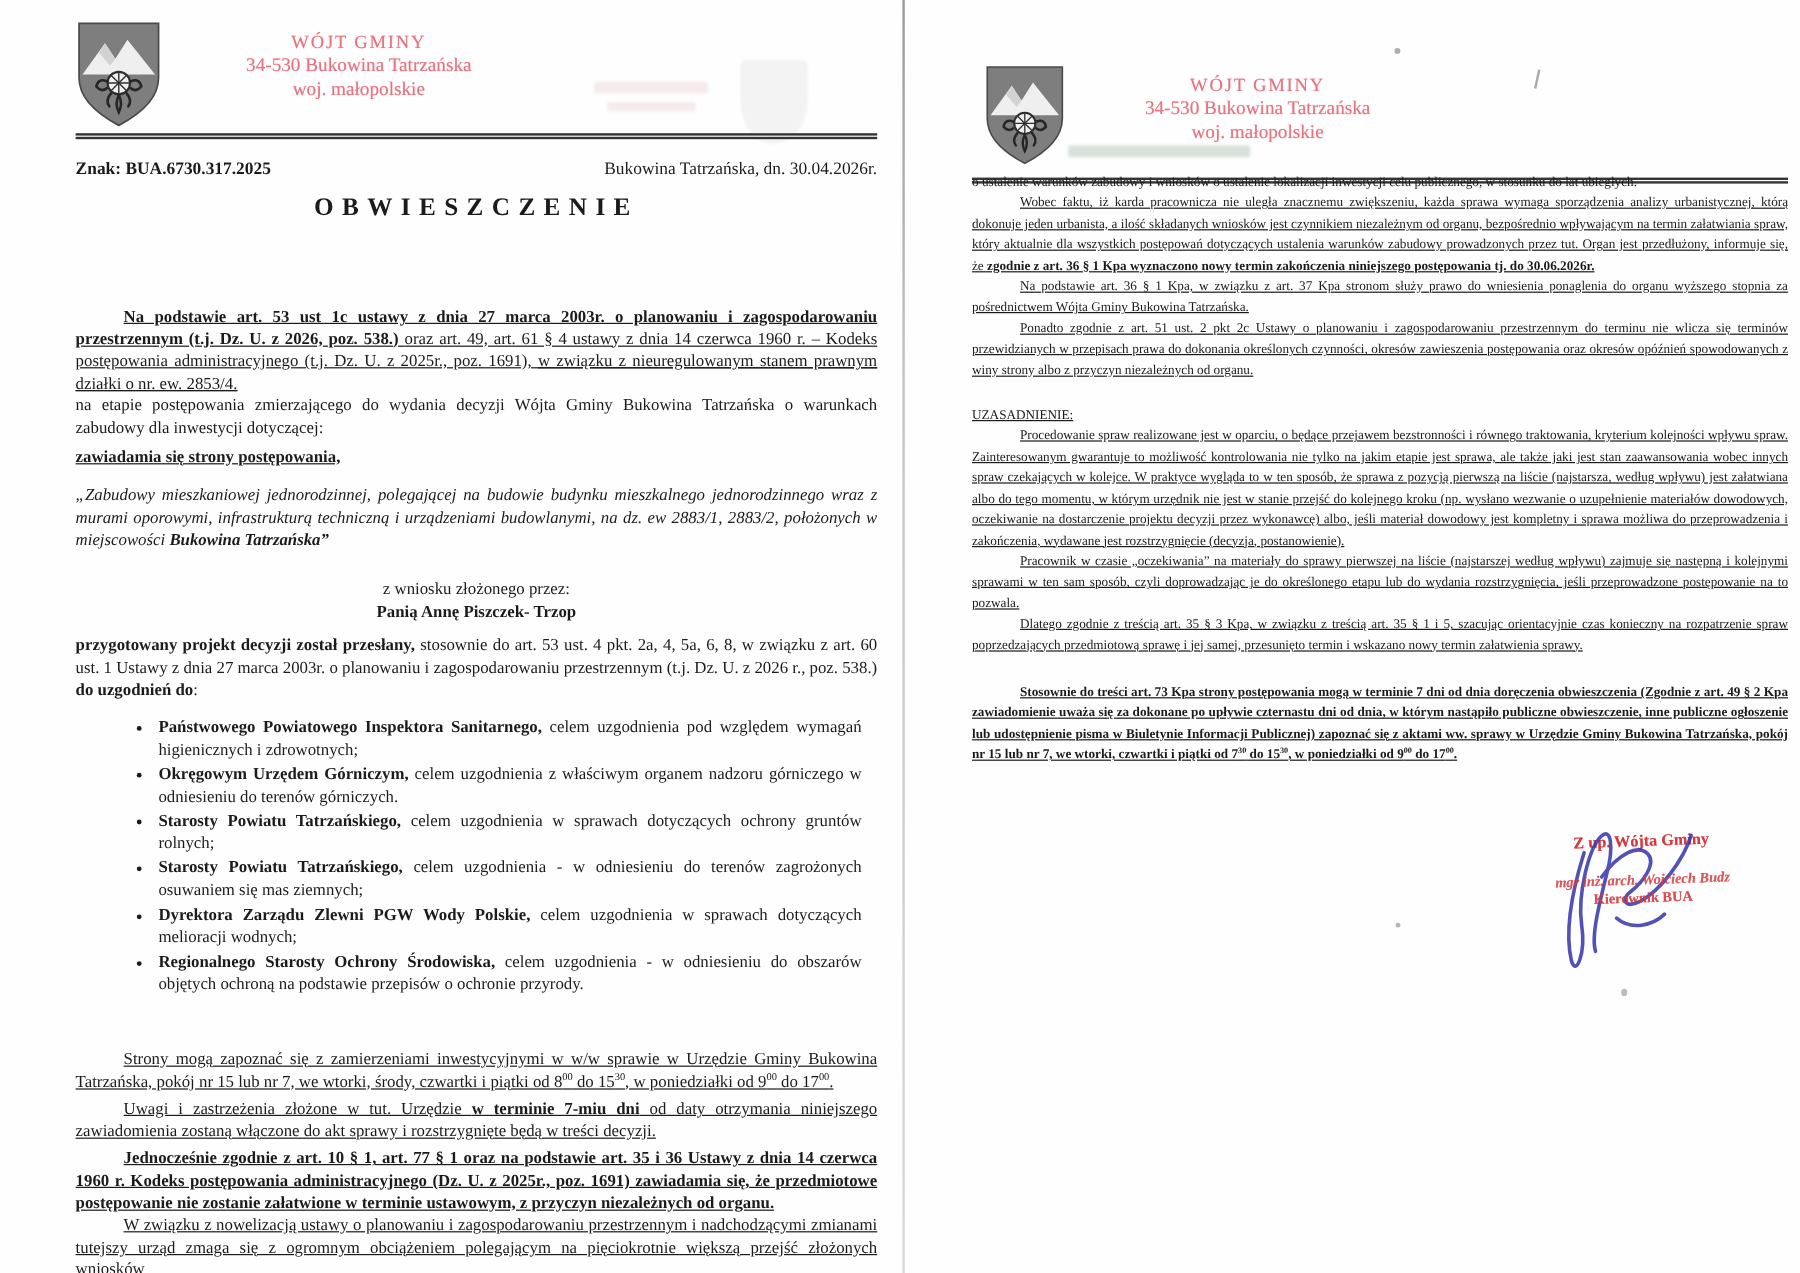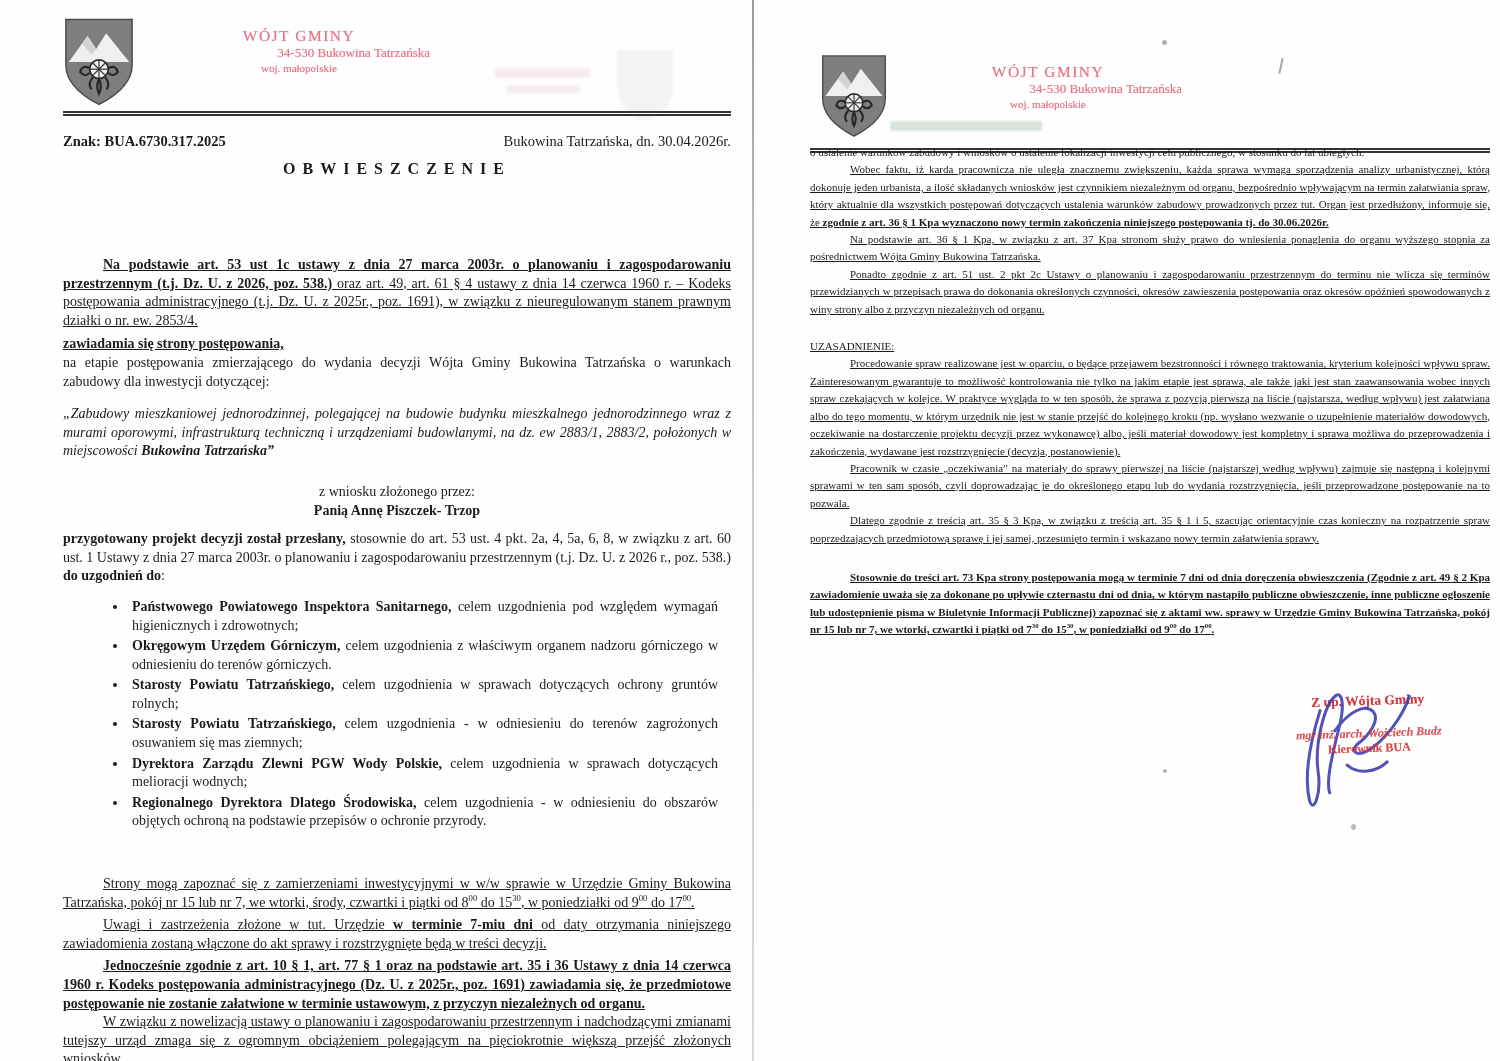--- a/index.html
+++ b/index.html
@@ -9,26 +9,26 @@
   #page1{left:0;width:750px;}
   #page2{left:756px;width:744px;}
   .divider{position:absolute;left:752px;top:0;width:2px;height:1061px;
            background:linear-gradient(#9a9a9a,#c4c4c4 30%,#d9d9d9);}
 
   
   .arms{position:absolute;}
   .stamp{position:absolute;text-align:center;color:#e06a78;opacity:.92;
          text-shadow:0 0 1px rgba(224,106,120,.55);line-height:1.25;}
   .stamp .l1{font-size:15.5px;letter-spacing:1.5px;}
-  .stamp .l2{font-size:13px;text-align:right;}
-  .stamp .l3{font-size:11px;}
+  .stamp .l2{font-size:16px;}
+  .stamp .l3{font-size:16px;}
   .rule{position:absolute;height:1px;border-top:2px solid #343434;border-bottom:2px solid #343434;background:#fff;}
   .meta-line{position:absolute;display:flex;justify-content:space-between;font-size:14.5px;}
   .znak{font-weight:700;}
-  .title1{position:absolute;width:668px;text-align:center;font-weight:700;font-size:16px;letter-spacing:7px;}
+  .title1{position:absolute;width:668px;text-align:center;font-weight:700;font-size:21px;letter-spacing:7px;}
   .title2{position:absolute;width:668px;text-align:center;font-weight:700;font-size:18.5px;letter-spacing:.5px;}
 
   
   .body{position:absolute;text-align:justify;}
   #page1-body{left:63px;top:256px;width:668px;font-size:14px;line-height:18.6px;}
   #page2-body{left:54px;top:144px;width:680px;font-size:11px;line-height:17.4px;}
   .body p{margin:0;}
   .indent{text-indent:40px;text-decoration:underline;}
   .center{text-align:center;}
   .b{font-weight:700;}
@@ -98,33 +98,33 @@
 
     <div class="meta-line" style="left:63px;top:133px;width:668px;">
       <span class="znak">Znak: BUA.6730.317.2025</span>
       <span class="date">Bukowina Tatrzańska, dn. 30.04.2026r.</span>
     </div>
 
     <div class="title1" style="left:63px;top:160px;">OBWIESZCZENIE</div>
 
     <div class="body" id="page1-body">
         <p class="indent"><span class="b">Na podstawie art. 53 ust 1c ustawy z dnia 27 marca 2003r. o planowaniu i zagospodarowaniu przestrzennym (t.j. Dz. U. z 2026, poz. 538.) </span><span>oraz art. 49, art. 61 § 4 ustawy z dnia 14 czerwca 1960 r. – Kodeks postępowania administracyjnego (t.j. Dz. U. z 2025r., poz. 1691), </span><span class="u">w związku z nieuregulowanym stanem prawnym działki o nr. ew. 2853/4.</span></p>
+        <p class=""><span>na etapie postępowania zmierzającego do wydania decyzji Wójta Gminy Bukowina Tatrzańska o warunkach zabudowy dla inwestycji dotyczącej:</span></p>
         <p class="" style="margin-top: 5px;"><span class="b u">zawiadamia się strony postępowania,</span></p>
-        <p class=""><span>na etapie postępowania zmierzającego do wydania decyzji Wójta Gminy Bukowina Tatrzańska o warunkach zabudowy dla inwestycji dotyczącej:</span></p>
         <p class="" style="margin-top: 14px;"><span class="i">„Zabudowy mieszkaniowej jednorodzinnej, polegającej na budowie budynku mieszkalnego jednorodzinnego wraz z murami oporowymi, infrastrukturą techniczną i urządzeniami budowlanymi, na dz. ew 2883/1, 2883/2, położonych w miejscowości </span><span class="b i">Bukowina Tatrzańska”</span></p>
         <p class="center" style="margin-top: 22px;"><span>z wniosku złożonego przez:</span></p>
         <p class="center"><span class="b">Panią Annę Piszczek- Trzop</span></p>
         <p class="" style="margin-top: 10px;"><span class="b">przygotowany projekt decyzji został przesłany,</span><span> stosownie do art. 53 ust. 4 pkt. 2a, 4, 5a, 6, 8, w związku z art. 60 ust. 1 Ustawy z dnia 27 marca 2003r. o planowaniu i zagospodarowaniu przestrzennym (t.j. Dz. U. z 2026 r., poz. 538.) </span><span class="b">do uzgodnień do</span><span>:</span></p>
         <ul class="bullets" style="margin-top: 12px;">
           <li><span class="b">Państwowego Powiatowego Inspektora Sanitarnego,</span><span> celem uzgodnienia pod względem wymagań higienicznych i zdrowotnych;</span></li>
           <li><span class="b">Okręgowym Urzędem Górniczym,</span><span> celem uzgodnienia z właściwym organem nadzoru górniczego w odniesieniu do terenów górniczych.</span></li>
           <li><span class="b">Starosty Powiatu Tatrzańskiego,</span><span> celem uzgodnienia w sprawach dotyczących ochrony gruntów rolnych;</span></li>
           <li><span class="b">Starosty Powiatu Tatrzańskiego,</span><span> celem uzgodnienia - w odniesieniu do terenów zagrożonych osuwaniem się mas ziemnych;</span></li>
           <li><span class="b">Dyrektora Zarządu Zlewni PGW Wody Polskie,</span><span> celem uzgodnienia w sprawach dotyczących melioracji wodnych;</span></li>
-          <li><span class="b">Regionalnego Dyrektora Dlatego Środowiska,</span><span> celem uzgodnienia - w odniesieniu do obszarów objętych ochroną na podstawie przepisów o ochronie przyrody.</span></li>
+          <li><span class="b">Regionalnego Starosty Ochrony Środowiska,</span><span> celem uzgodnienia - w odniesieniu do obszarów objętych ochroną na podstawie przepisów o ochronie przyrody.</span></li>
         </ul>
         <p class="indent" style="margin-top: 44px;"><span>Strony mogą zapoznać się z zamierzeniami inwestycyjnymi w w/w sprawie w Urzędzie Gminy Bukowina Tatrzańska, pokój nr 15 lub nr 7, we wtorki, środy, czwartki i piątki od 8</span><span class="sup">00</span><span> do 15</span><span class="sup">30</span><span>, w poniedziałki od 9</span><span class="sup">00</span><span> do 17</span><span class="sup">00</span><span>.</span></p>
         <p class="indent" style="margin-top: 4px;"><span>Uwagi i zastrzeżenia złożone w tut. Urzędzie </span><span class="b">w terminie 7-miu dni</span><span> od daty otrzymania niniejszego zawiadomienia zostaną włączone do akt sprawy i rozstrzygnięte będą w treści decyzji.</span></p>
         <p class="indent" style="margin-top: 4px;"><span class="b">Jednocześnie zgodnie z art. 10 § 1, art. 77 § 1 oraz na podstawie art. 35 i 36 Ustawy z dnia 14 czerwca 1960 r. Kodeks postępowania administracyjnego (Dz. U. z 2025r., poz. 1691) zawiadamia się, że przedmiotowe postępowanie nie zostanie załatwione w terminie ustawowym, z przyczyn niezależnych od organu.</span></p>
         <p class="indent"><span>W związku z nowelizacją ustawy o planowaniu i zagospodarowaniu przestrzennym i nadchodzącymi zmianami tutejszy urząd zmaga się z ogromnym obciążeniem polegającym na pięciokrotnie większą przejść złożonych wniosków</span></p>
       </div>
   </div>
 
   <div class="divider"></div>
 

